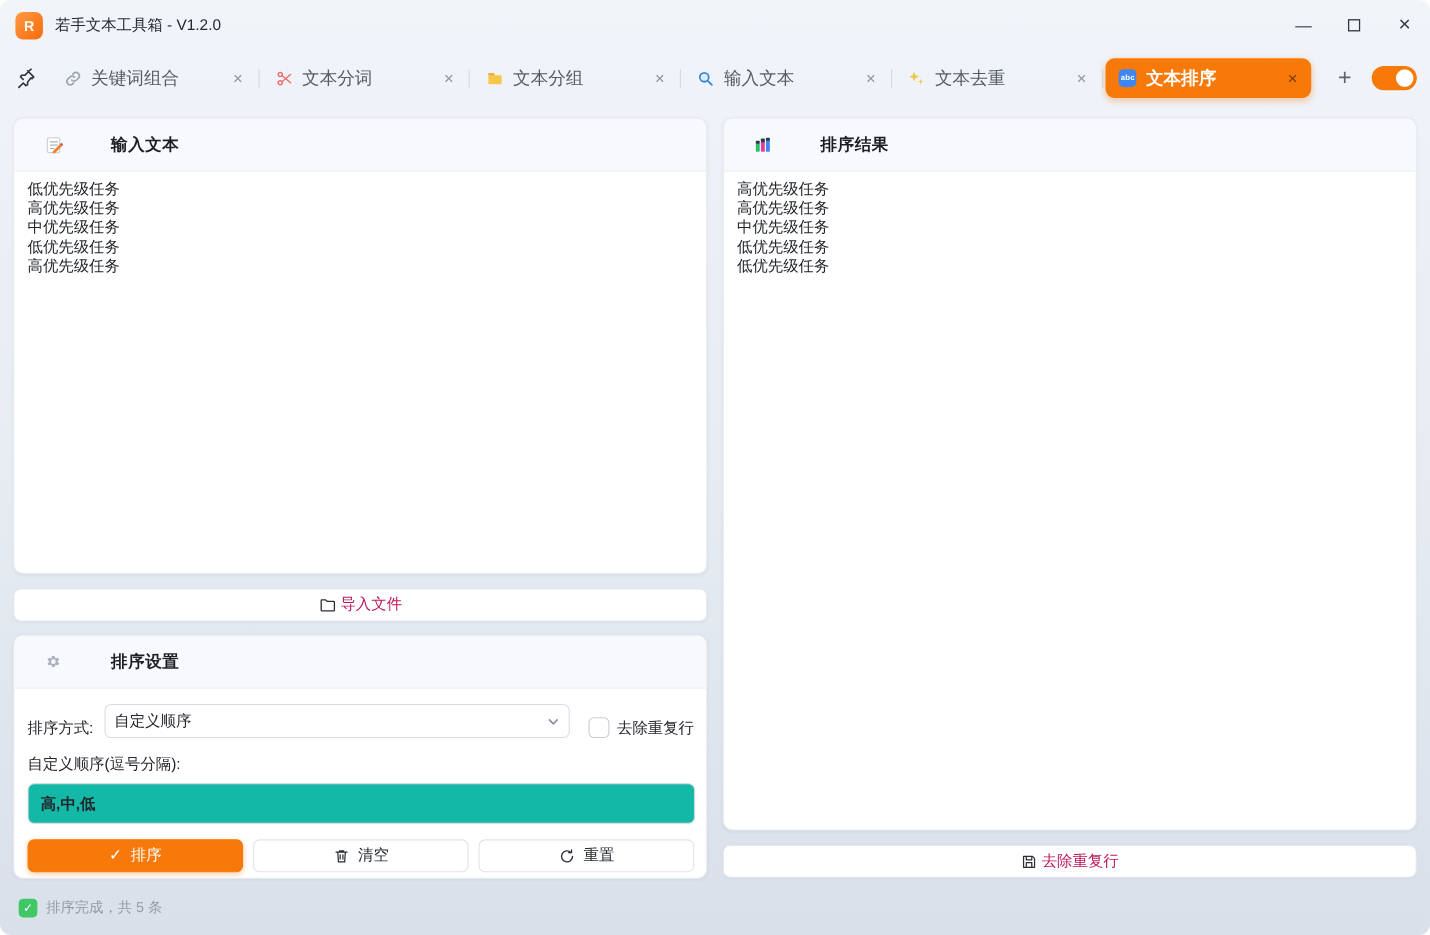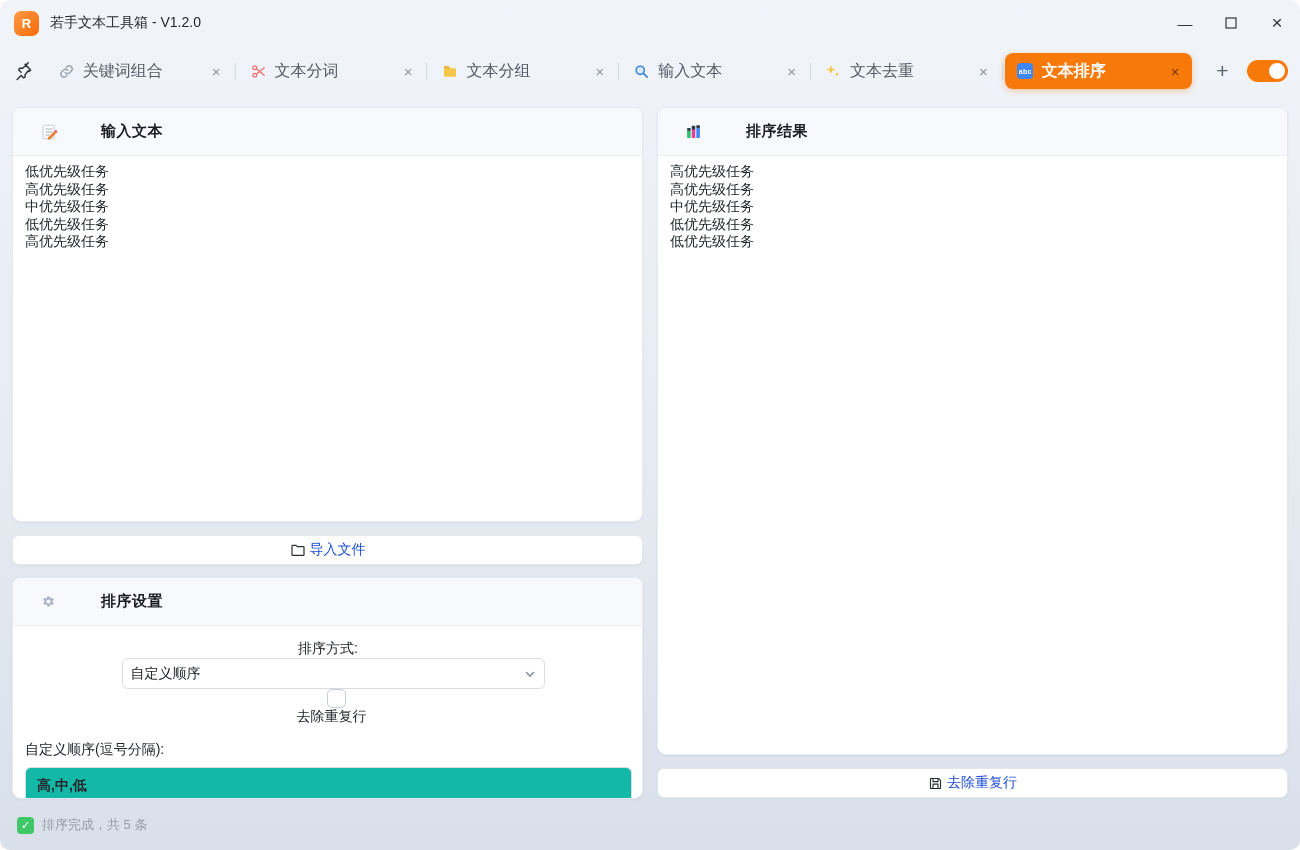--- a/index.html
+++ b/index.html
@@ -42,28 +42,28 @@
   .card-head .hicon { width:19px; height:19px; margin-right:9px; display:flex; align-items:center; justify-content:center; }
   .card-head .htitle { font-size:15px; font-weight:bold; color:#1b1e24; letter-spacing:.5px; }
   .textbox { font-size:14px; line-height:17.5px; color:#22262c; padding:7px 12px; white-space:pre-line;
              overflow:auto; outline:none; }
   #input-card  { left:12px; top:107px; width:631px; height:415px; }
   #input-card .textbox { height:366px; }
   #result-card { left:657px; top:107px; width:631px; height:648px; }
   #result-card .textbox { height:599px; }
   
   .wide-btn { position:absolute; height:30px; background:#fff; border:1px solid #e3e7ee; border-radius:7px;
-              display:flex; align-items:center; justify-content:center; gap:4px; font-size:14px; color:#1d4ed8;
+              display:flex; align-items:center; justify-content:center; gap:4px; font-size:14px; color:#be185d;
               box-shadow:0 1px 2px rgba(30,40,60,.04); }
   #import-btn { left:12px; top:535px; width:631px; }
   #save-btn   { left:657px; top:768px; width:631px; }
   
   #settings-card { left:12px; top:577px; width:631px; height:222px; }
   .settings-body { padding:14px 11px 12px 12px; }
-  .srow { display:flex; align-items:center;flex-direction:column; }
+  .srow { display:flex; align-items:flex-end; }
   .slabel { font-size:14px; color:#23262c; white-space:nowrap; }
   .select { margin-left:10px; width:423px; height:31px; background:#fff; border:1px solid #d8dce4; border-radius:6px;
             display:flex; align-items:center; padding:0 8px; font-size:14px; color:#23262c; }
   .select .chev { margin-left:auto; display:flex; }
   .checkbox { margin-left:17px; width:19px; height:19px; border:1.5px solid #c7cdd7; border-radius:5px; background:#fff; flex:none; }
   .cb-label { margin-left:7px; font-size:14px; color:#23262c; white-space:nowrap; }
   .order-label { margin-top:15px; font-size:14px; color:#23262c; }
   .order-input { margin-top:8px; width:607px; height:37px; border:1px solid #d8dce4; border-radius:6px; padding:0 11px;
                  font-size:14px; color:#23262c; font-family:inherit; background:#14b8a6;font-weight:bold; }
   .btn-row { margin-top:14px; display:flex; gap:9px; }

